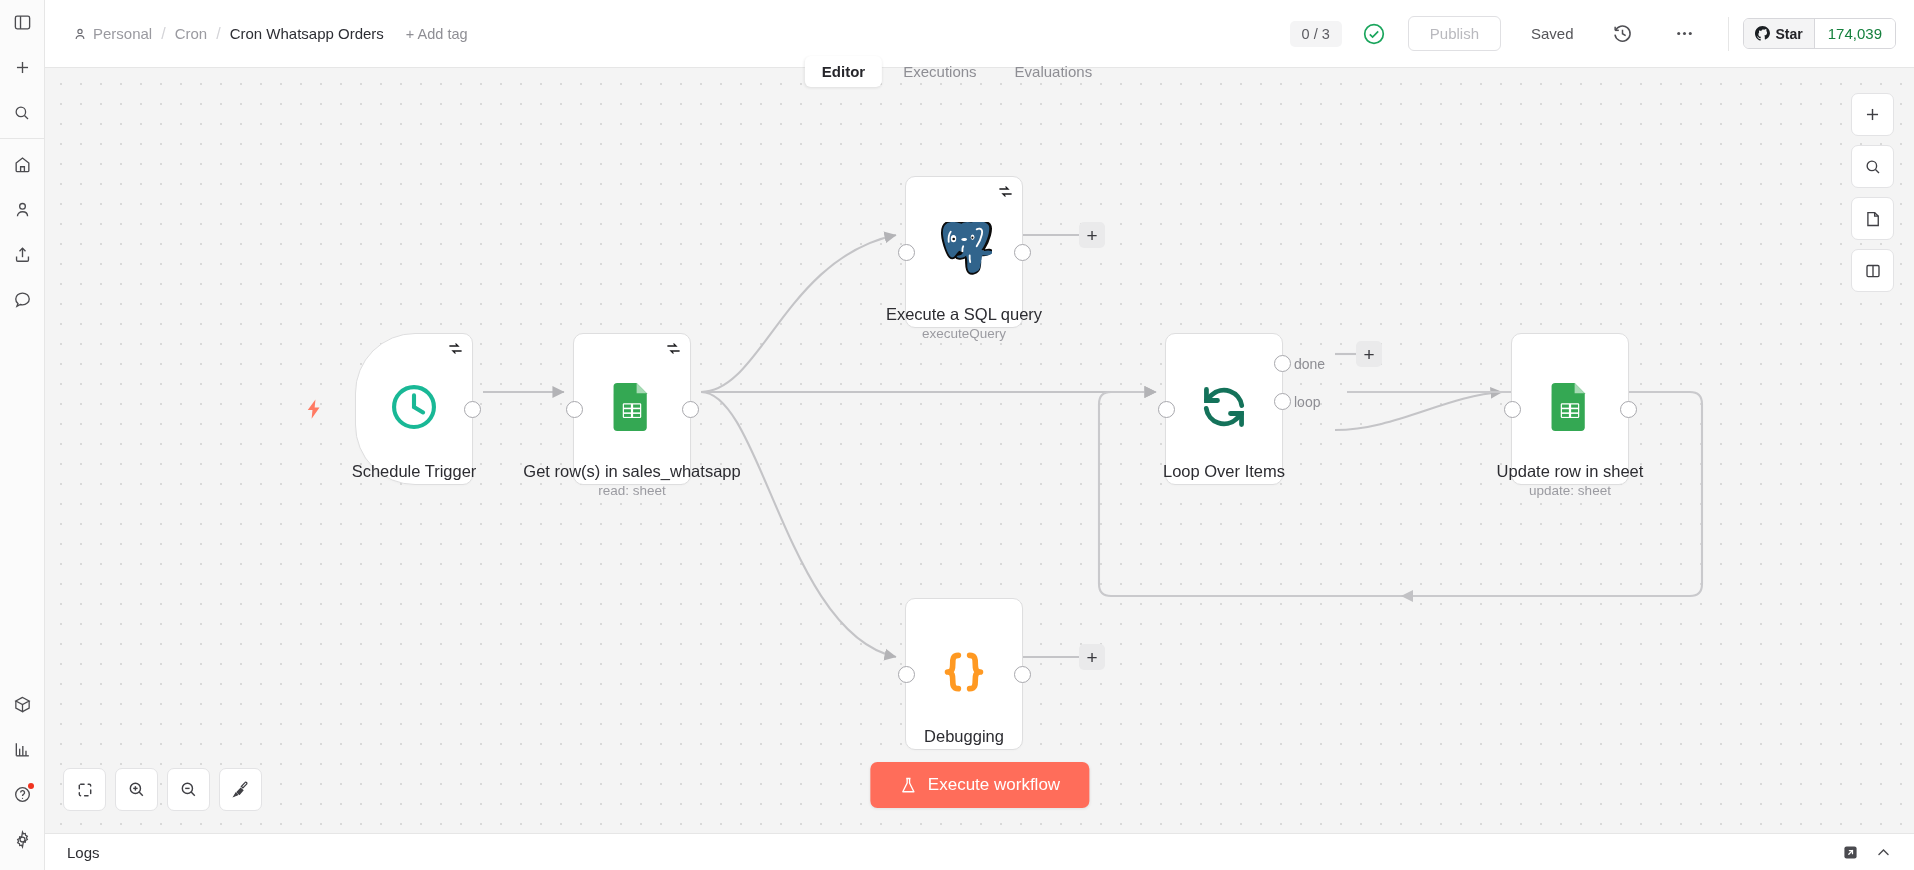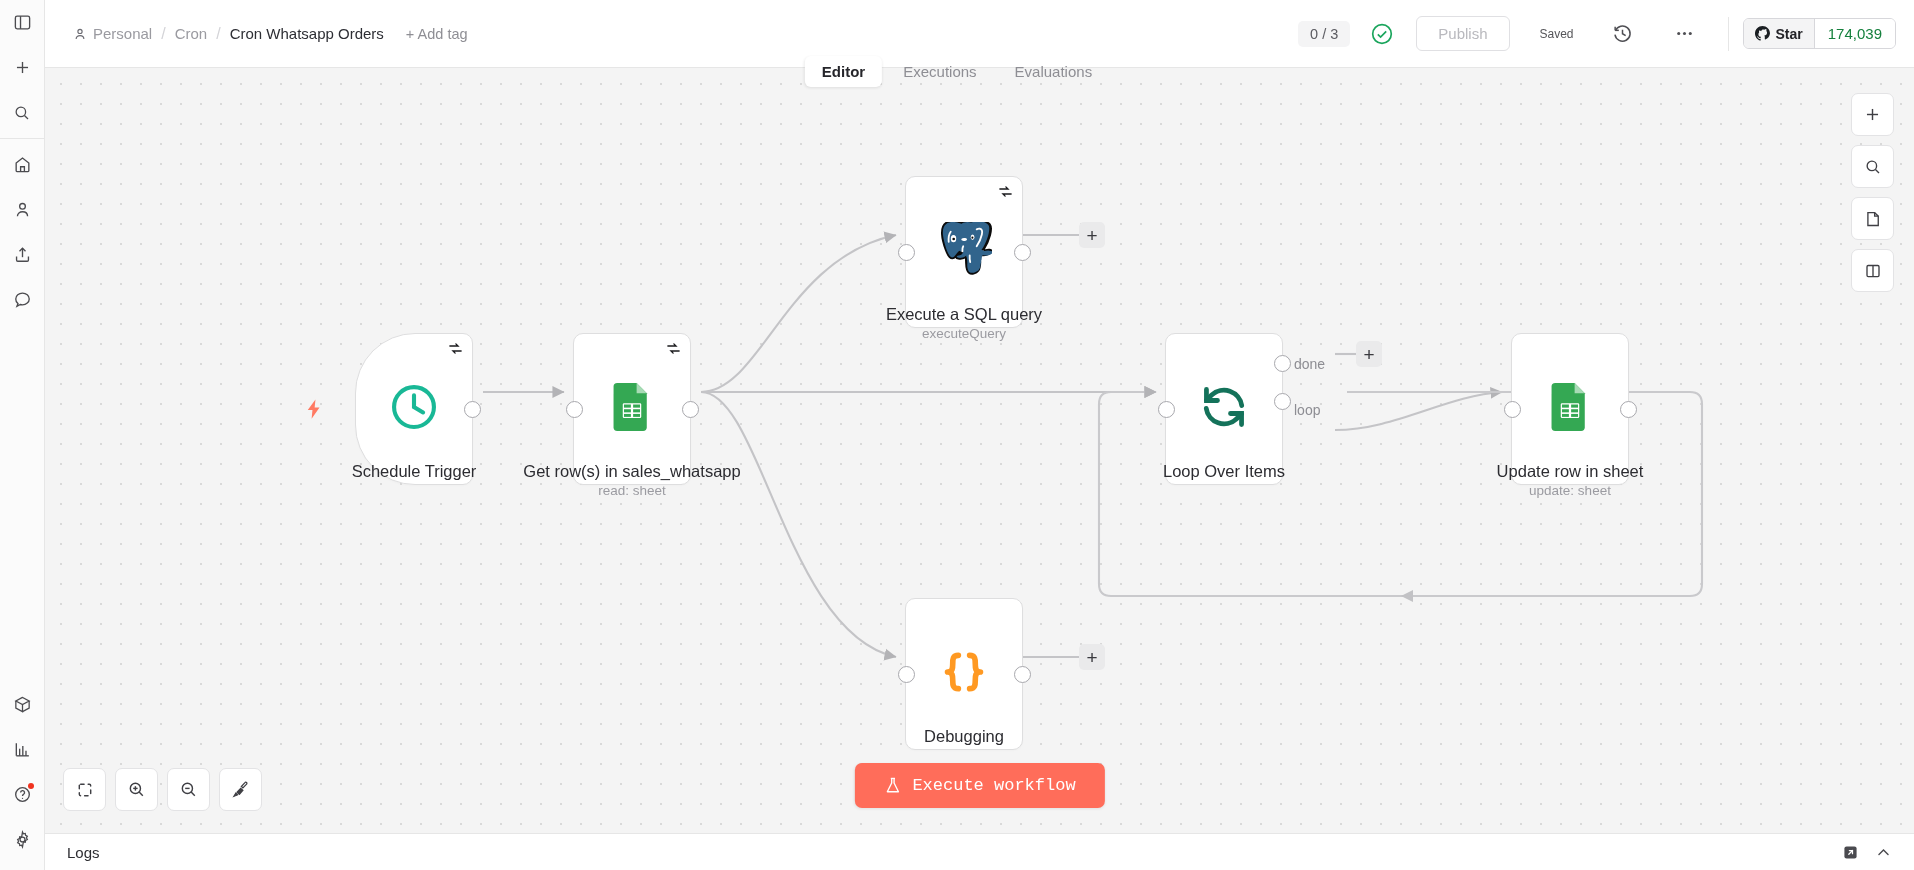--- a/index.html
+++ b/index.html
@@ -55,21 +55,21 @@
   .counter-pill {
     background: #f4f4f5; color: #5b5b61; border-radius: 5px;
     font-size: 14.5px; padding: 5px 12px; margin-right: 20px;
   }
   .check-circle { margin-right: 22px; display: flex; align-items: center; }
   .btn-publish {
     border: 1px solid #e0e0e3; background: #fff; color: #b9b9be;
     border-radius: 6px; font-size: 15px; padding: 8px 21px;
     font-family: inherit; cursor: not-allowed;
   }
-  .saved-text { font-size: 12px; color: #555559; margin: 0 30px; white-space: nowrap; }
+  .saved-text { font-size: 15px; color: #555559; margin: 0 30px; white-space: nowrap; }
   .hdr-icon {
     width: 38px; height: 38px; display: flex; align-items: center;
     justify-content: center; color: #4f4f54; cursor: pointer; border-radius: 5px;
   }
   .hdr-sep { width: 1px; height: 34px; background: #e6e6e6; margin: 0 14px 0 24px; }
   .gh-group {
     display: flex; align-items: stretch; height: 31px;
     border: 1px solid #d7d7db; border-radius: 6px; overflow: hidden;
     margin-right: 18px; cursor: pointer;
   }
@@ -175,22 +175,22 @@
     display: flex; gap: 9px; z-index: 20;
   }
 
   
   .exec-wrap {
     position: absolute; left: 50%; transform: translateX(-50%);
     bottom: 25px; z-index: 20;
   }
   .exec-btn {
     background: #ff6d5a; color: #fff; border: none; border-radius: 7px;
-    font-size: 17px; font-family: Liberation Mono, monospace; padding: 13px 29px;
-    display: flex; align-items: flex-start; gap: 11px; cursor: pointer;
+    font-size: 17px; font-family: Liberation Sans, sans-serif; padding: 13px 29px;
+    display: flex; align-items: flex-end; gap: 11px; cursor: pointer;
     box-shadow: 0 1px 3px rgba(0,0,0,.08);
   }
 
   
   .logs-bar {
     position: absolute; left: 45px; bottom: 0; right: 0; height: 37px;
     background: #fff; border-top: 1px solid #e6e6e6;
     display: flex; align-items: center; z-index: 38;
   }
   .logs-label {
@@ -522,21 +522,21 @@
             <path d="M20.2 11.4A8.3 8.3 0 0 0 6.3 6.5L3.9 8.8"></path>
             <polyline points="3.9,3.9 3.9,9 9,9"></polyline>
             <path d="M3.8 12.6a8.3 8.3 0 0 0 13.9 4.9l2.4-2.3"></path>
             <polyline points="20.1,20.1 20.1,15 15,15"></polyline>
           </svg>
         </span>
         <span class="port in"></span>
         <span class="port out2" style="top:21px"></span>
         <span class="port out2" style="top:59px"></span>
         <span class="port-label" style="left:128px; top:22px">done</span>
-        <span class="port-label" style="left:128px; top:68px">loop</span>
+        <span class="port-label" style="left:128px; top:60px">loop</span>
       </div>
       <div class="node-label">
         <span>Loop Over Items</span>
       </div>
       <div class="plus-btn" style="left:191px; top:8px">+</div>
     </div>
 
     <div class="node" style="left:1466px; top:265px">
       <div class="node-box">
         <span>

